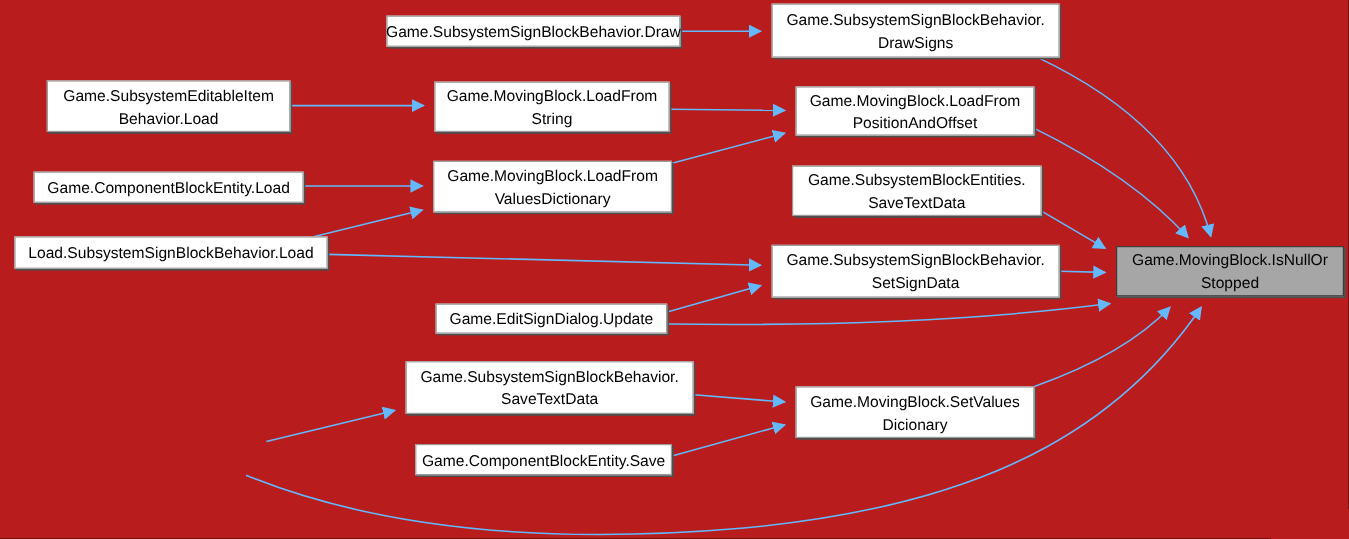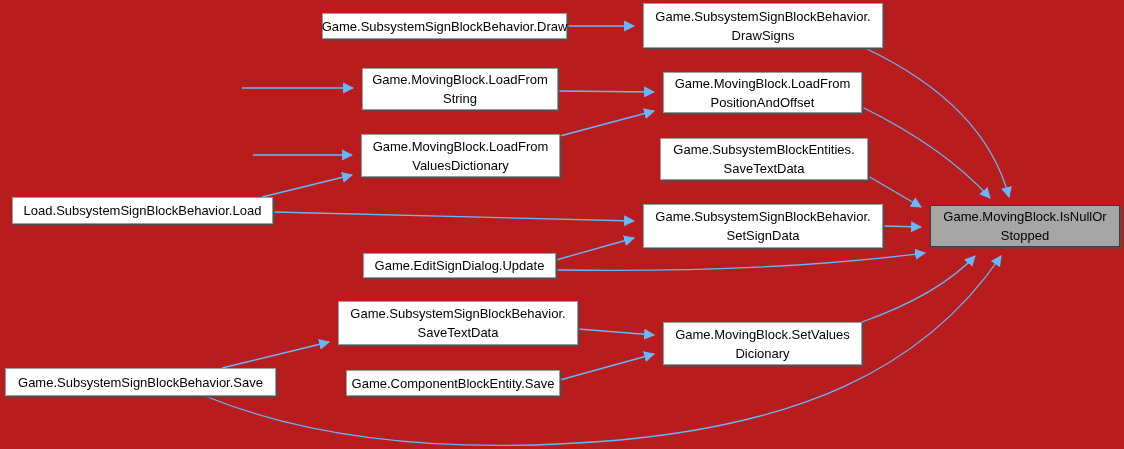--- a/index.html
+++ b/index.html
@@ -61,34 +61,36 @@
     <path class="edge" d="M862,322 Q938,295 975,256" marker-end="url(#arrow)"></path>
     <path class="edge" d="M578,329 L654,335" marker-end="url(#arrow)"></path>
     <path class="edge" d="M560,380 L654,354" marker-end="url(#arrow)"></path>
     <path class="edge" d="M222,368 L329,342" marker-end="url(#arrow)"></path>
     <path class="edge" d="M205,396 C330,447 480,452 620,440 C790,424 920,375 1001,256" marker-end="url(#arrow)"></path>
   </svg>
 
   <div class="node" style="left:322px;top:13px;width:245px;height:26px">Game.SubsystemSignBlockBehavior.Draw</div>
   <div class="node" style="left:643px;top:3px;width:240px;height:45px">Game.SubsystemSignBlockBehavior.
 DrawSigns</div>
+  <div class="node" style="left:39px;top:67px;width:203px;height:43px">Game.SubsystemEditableItem
+Behavior.Load</div>
   <div class="node" style="left:362px;top:68px;width:196px;height:42px">Game.MovingBlock.LoadFrom
 String</div>
   <div class="node" style="left:663px;top:72px;width:199px;height:41px">Game.MovingBlock.LoadFrom
 PositionAndOffset</div>
+  <div class="node" style="left:28px;top:143px;width:225px;height:26px">Game.ComponentBlockEntity.Load</div>
   <div class="node" style="left:361px;top:134px;width:199px;height:43px">Game.MovingBlock.LoadFrom
 ValuesDictionary</div>
   <div class="node" style="left:660px;top:138px;width:208px;height:42px">Game.SubsystemBlockEntities.
 SaveTextData</div>
   <div class="node" style="left:12px;top:197px;width:261px;height:27px">Load.SubsystemSignBlockBehavior.Load</div>
   <div class="node" style="left:643px;top:204px;width:240px;height:44px">Game.SubsystemSignBlockBehavior.
 SetSignData</div>
   <div class="node current" style="left:930px;top:205px;width:190px;height:42px">Game.MovingBlock.IsNullOr
 Stopped</div>
   <div class="node" style="left:363px;top:253px;width:193px;height:25px">Game.EditSignDialog.Update</div>
   <div class="node" style="left:338px;top:301px;width:240px;height:44px">Game.SubsystemSignBlockBehavior.
 SaveTextData</div>
   <div class="node" style="left:663px;top:322px;width:199px;height:43px">Game.MovingBlock.SetValues
 Dicionary</div>
-  <div class="node" style="left:5px;top:368px;width:271px;height:28px">Game.SubsystemSignBlockBehavior.Save</div>
   <div class="node" style="left:346px;top:370px;width:214px;height:26px">Game.ComponentBlockEntity.Save</div>
 
 </div>
 
 </body></html>

